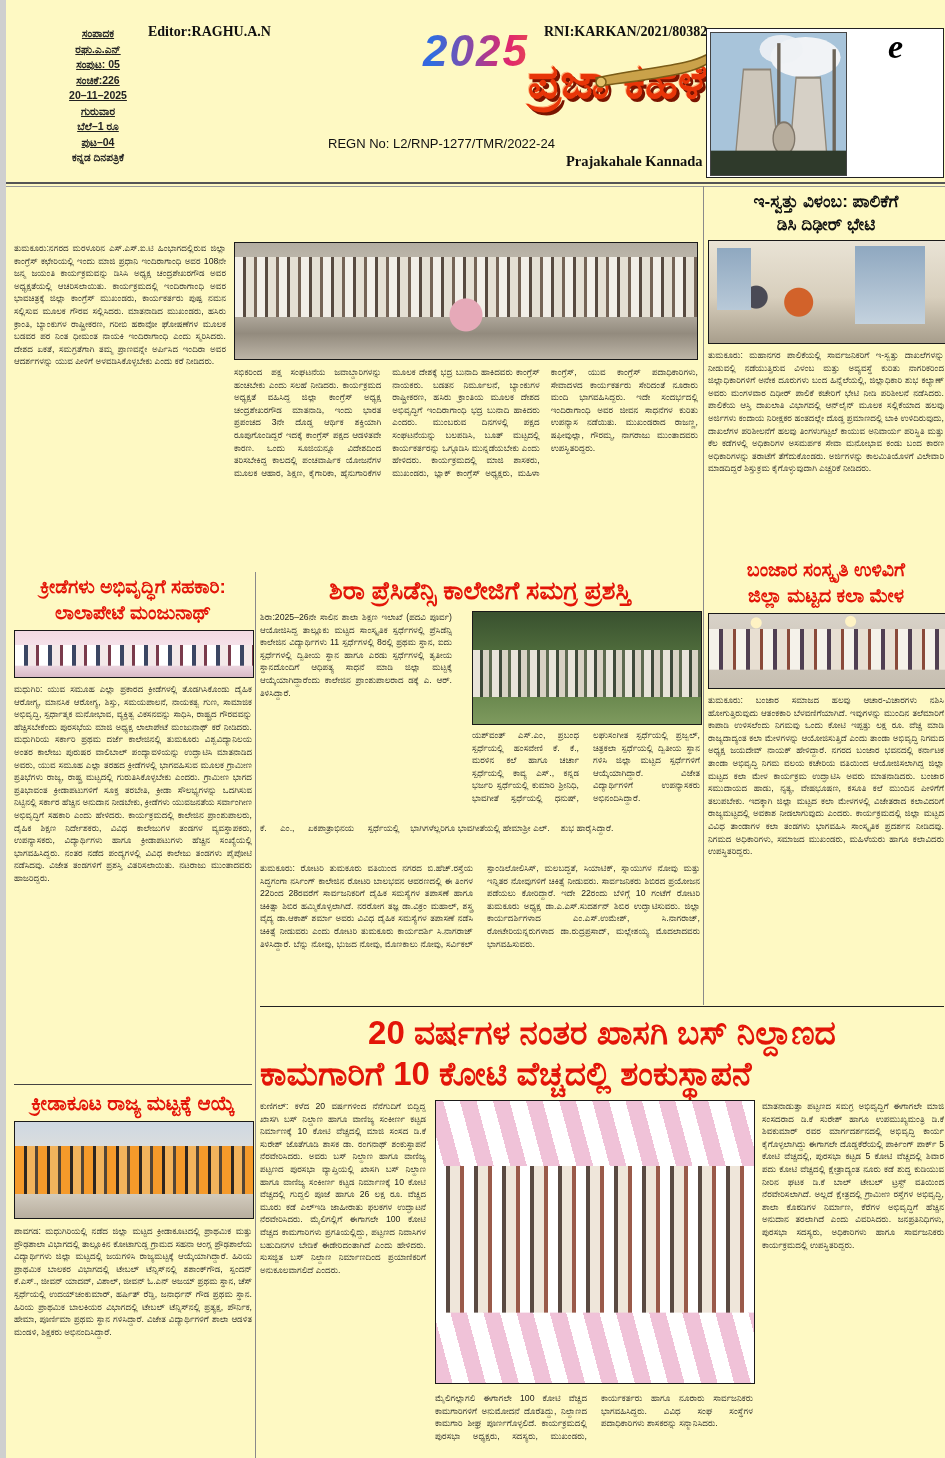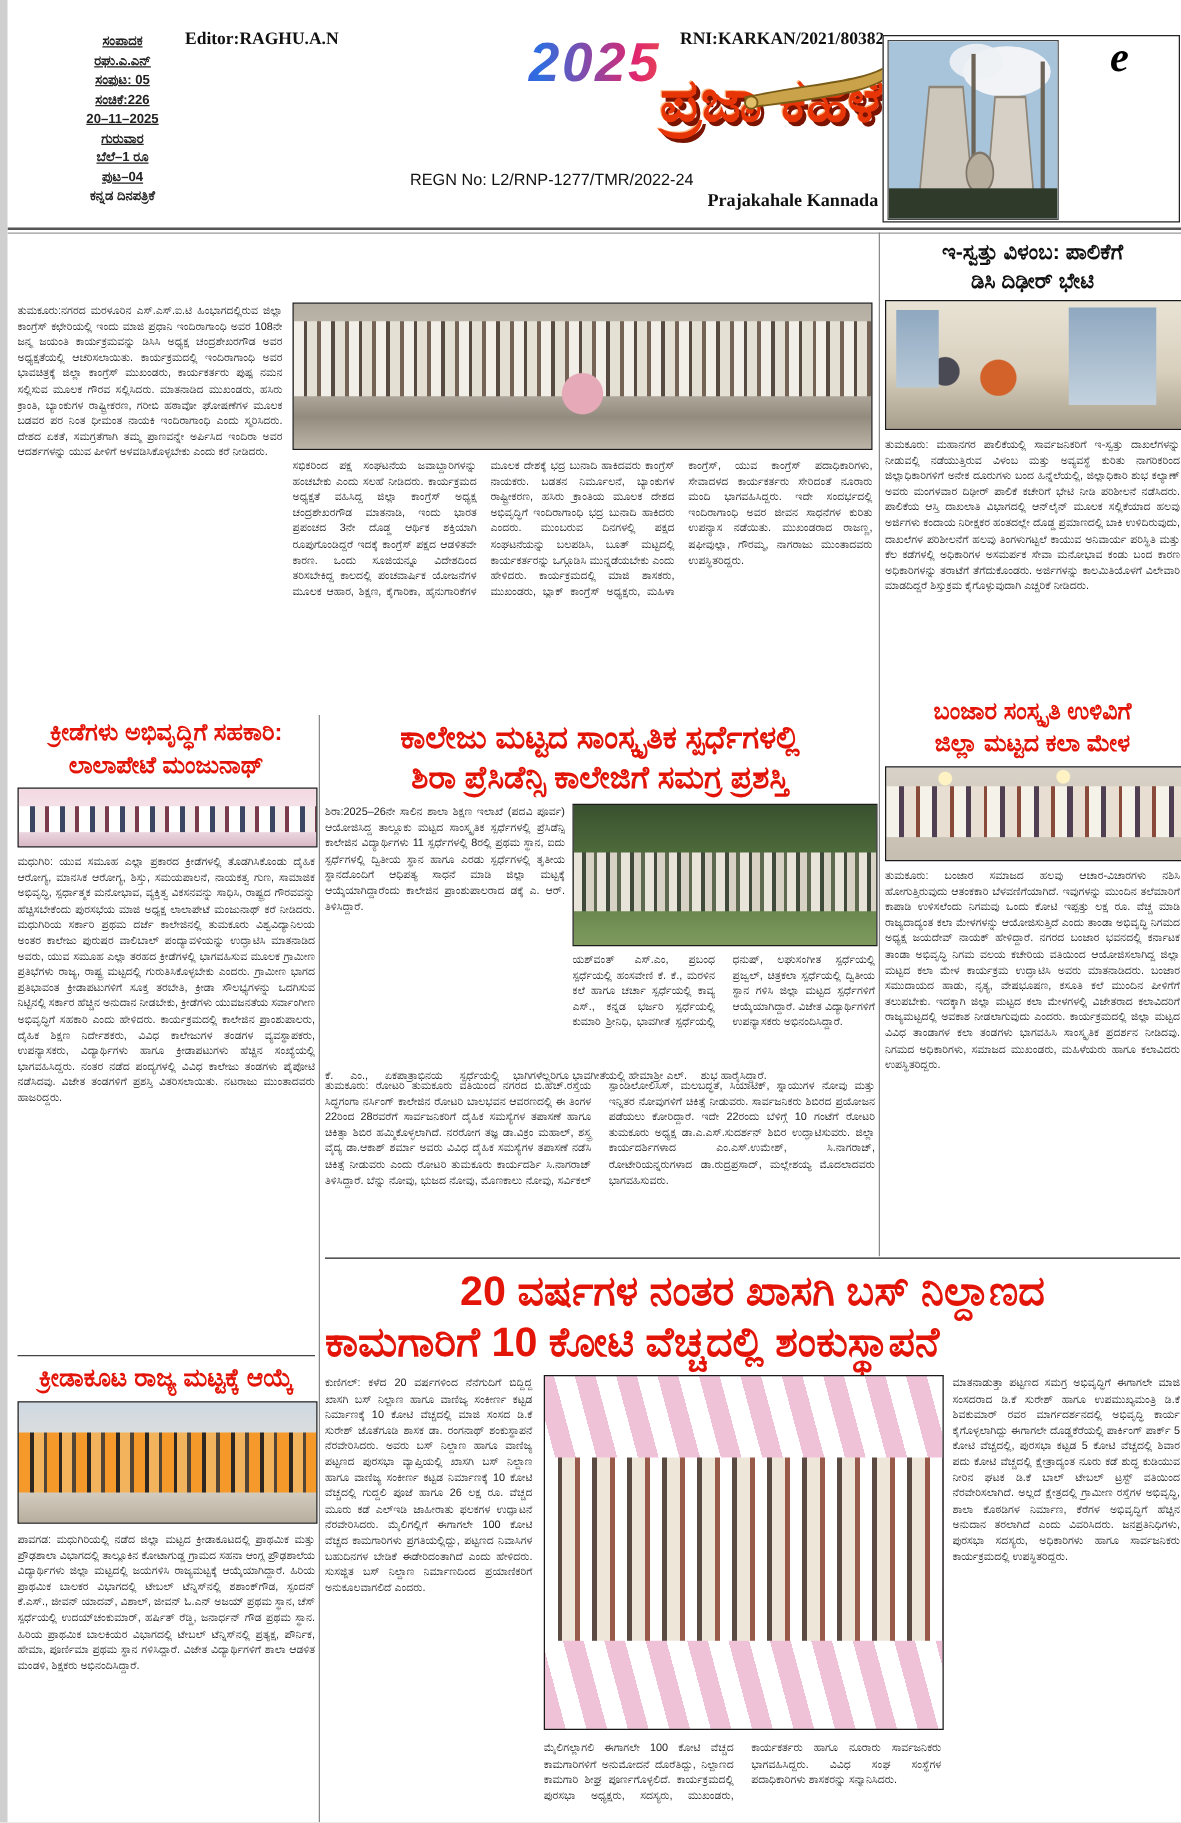--- a/index.html
+++ b/index.html
@@ -1,16 +1,16 @@
 <!DOCTYPE html>
 <html><head>
 <meta charset="utf-8">
 <style>
   html,body{margin:0;padding:0;background:#d9d9d9;font-family:"Liberation Sans",sans-serif;}
-  .sheet{position:relative;width:945px;height:1458px;background:#ffffff;margin:0 auto;overflow:hidden;
+  .sheet{position:relative;width:945px;height:1458px;background:#fef9c3;margin:0 auto;overflow:hidden;
          border-left:6px solid #cfcfcf;box-sizing:border-box;}
   .abs{position:absolute;box-sizing:border-box;}
   
   .info-col{left:46px;top:26px;width:92px;text-align:center;font-size:10.5px;font-weight:bold;color:#222;line-height:15.5px;}
   .info-col .u{text-decoration:underline;display:block;}
   .info-col .nu{display:block;}
   .editor{left:142px;top:24px;font-family:"Liberation Serif",serif;font-weight:bold;font-size:14px;color:#111;}
   .rni{left:538px;top:24px;font-family:"Liberation Serif",serif;font-weight:bold;font-size:14px;color:#111;}
   .yearlogo{left:360px;top:26px;width:220px;text-align:center;font-size:44px;font-weight:bold;font-style:italic;
             letter-spacing:2px;color:#5b2fd0;
@@ -145,23 +145,22 @@
   </div>
 
   <div class="abs hrule" style="left:8px;top:1084px;width:238px;"></div>
   <div class="abs" style="left:8px;top:1090px;width:238px;">
     <div class="hl-red" style="font-size:20px;line-height:26px;">ಕ್ರೀಡಾಕೂಟ ರಾಜ್ಯ ಮಟ್ಟಕ್ಕೆ ಆಯ್ಕೆ</div>
     <div class="ph ph-kids" style="width:100%;height:96px;margin:5px 0 6px 0;"></div>
     <div class="bodytxt" style="height:218px;overflow:hidden;">ಪಾವಗಡ: ಮಧುಗಿರಿಯಲ್ಲಿ ನಡೆದ ಜಿಲ್ಲಾ ಮಟ್ಟದ ಕ್ರೀಡಾಕೂಟದಲ್ಲಿ ಪ್ರಾಥಮಿಕ ಮತ್ತು ಪ್ರೌಢಶಾಲಾ ವಿಭಾಗದಲ್ಲಿ ತಾಲ್ಲೂಕಿನ ಕೋಟಾಗುಡ್ಡ ಗ್ರಾಮದ ಸಹನಾ ಆಂಗ್ಲ ಪ್ರೌಢಶಾಲೆಯ ವಿದ್ಯಾರ್ಥಿಗಳು ಜಿಲ್ಲಾ ಮಟ್ಟದಲ್ಲಿ ಜಯಗಳಿಸಿ ರಾಜ್ಯಮಟ್ಟಕ್ಕೆ ಆಯ್ಕೆಯಾಗಿದ್ದಾರೆ. ಹಿರಿಯ ಪ್ರಾಥಮಿಕ ಬಾಲಕರ ವಿಭಾಗದಲ್ಲಿ ಟೇಬಲ್ ಟೆನ್ನಿಸ್‌ನಲ್ಲಿ ಶಶಾಂಕ್‌ಗೌಡ, ಸ್ಪಂದನ್ ಕೆ.ಎಸ್., ಜೀವನ್ ಯಾದವ್, ವಿಶಾಲ್, ಜೀವನ್ ಓ.ಎನ್ ಅಜಯ್ ಪ್ರಥಮ ಸ್ಥಾನ, ಚೆಸ್ ಸ್ಪರ್ಧೆಯಲ್ಲಿ ಉದಯ್‌ಚಂಕುಮಾರ್, ಹರ್ಷಿತ್ ರೆಡ್ಡಿ, ಜನಾರ್ಧನ್ ಗೌಡ ಪ್ರಥಮ ಸ್ಥಾನ. ಹಿರಿಯ ಪ್ರಾಥಮಿಕ ಬಾಲಕಿಯರ ವಿಭಾಗದಲ್ಲಿ ಟೇಬಲ್ ಟೆನ್ನಿಸ್‌ನಲ್ಲಿ ಪ್ರತ್ಯಕ್ಷ, ಪೌರ್ನಿಕ, ಹೇಮಾ, ಪೂರ್ಣಿಮಾ ಪ್ರಥಮ ಸ್ಥಾನ ಗಳಿಸಿದ್ದಾರೆ. ವಿಜೇತ ವಿದ್ಯಾರ್ಥಿಗಳಿಗೆ ಶಾಲಾ ಆಡಳಿತ ಮಂಡಳಿ, ಶಿಕ್ಷಕರು ಅಭಿನಂದಿಸಿದ್ದಾರೆ.</div>
   </div>
 
   <div class="abs" style="left:254px;top:574px;width:440px;">
-    <div class="hl-red" style="font-size:25px;line-height:32px;">ಕಾಲೇಜು ಮಟ್ಟದ ಸಾಂಸ್ಕೃತಿಕ ಸ್ಪರ್ಧೆಗಳಲ್ಲಿ</div>
     <div class="hl-red" style="font-size:25px;line-height:32px;">ಶಿರಾ ಪ್ರೆಸಿಡೆನ್ಸಿ ಕಾಲೇಜಿಗೆ ಸಮಗ್ರ ಪ್ರಶಸ್ತಿ</div>
-    <div style="display:flex;gap:6px;margin-top:5px;">
+    <div style="display:flex;gap:20px;margin-top:5px;">
       <div class="bodytxt" style="width:192px;height:208px;overflow:hidden;flex:none;">ಶಿರಾ:2025–26ನೇ ಸಾಲಿನ ಶಾಲಾ ಶಿಕ್ಷಣ ಇಲಾಖೆ (ಪದವಿ ಪೂರ್ವ) ಆಯೋಜಿಸಿದ್ದ ತಾಲ್ಲೂಕು ಮಟ್ಟದ ಸಾಂಸ್ಕೃತಿಕ ಸ್ಪರ್ಧೆಗಳಲ್ಲಿ ಪ್ರೆಸಿಡೆನ್ಸಿ ಕಾಲೇಜಿನ ವಿದ್ಯಾರ್ಥಿಗಳು 11 ಸ್ಪರ್ಧೆಗಳಲ್ಲಿ 8ರಲ್ಲಿ ಪ್ರಥಮ ಸ್ಥಾನ, ಐದು ಸ್ಪರ್ಧೆಗಳಲ್ಲಿ ದ್ವಿತೀಯ ಸ್ಥಾನ ಹಾಗೂ ಎರಡು ಸ್ಪರ್ಧೆಗಳಲ್ಲಿ ತೃತೀಯ ಸ್ಥಾನದೊಂದಿಗೆ ಆಧಿಪತ್ಯ ಸಾಧನೆ ಮಾಡಿ ಜಿಲ್ಲಾ ಮಟ್ಟಕ್ಕೆ ಆಯ್ಕೆಯಾಗಿದ್ದಾರೆಂದು ಕಾಲೇಜಿನ ಪ್ರಾಂಶುಪಾಲರಾದ ಡಕ್ಕೆ ಎ. ಆರ್. ತಿಳಿಸಿದ್ದಾರೆ.</div>
       <div style="flex:1;">
         <div class="ph ph-college" style="width:100%;height:112px;"></div>
         <div class="bodytxt cols2" style="height:90px;overflow:hidden;margin-top:4px;">ಯಶ್‌ವಂತ್ ಎಸ್.ಎಂ, ಪ್ರಬಂಧ ಸ್ಪರ್ಧೆಯಲ್ಲಿ ಹಂಸವೇಣಿ ಕೆ. ಕೆ., ಮರಳಿನ ಕಲೆ ಹಾಗೂ ಚರ್ಚಾ ಸ್ಪರ್ಧೆಯಲ್ಲಿ ಕಾವ್ಯ ಎಸ್., ಕನ್ನಡ ಭರ್ಜರಿ ಸ್ಪರ್ಧೆಯಲ್ಲಿ ಕುಮಾರಿ ಶ್ರೀನಿಧಿ, ಭಾವಗೀತೆ ಸ್ಪರ್ಧೆಯಲ್ಲಿ ಧನುಷ್, ಲಘುಸಂಗೀತ ಸ್ಪರ್ಧೆಯಲ್ಲಿ ಪ್ರಜ್ವಲ್, ಚಿತ್ರಕಲಾ ಸ್ಪರ್ಧೆಯಲ್ಲಿ ದ್ವಿತೀಯ ಸ್ಥಾನ ಗಳಿಸಿ ಜಿಲ್ಲಾ ಮಟ್ಟದ ಸ್ಪರ್ಧೆಗಳಿಗೆ ಆಯ್ಕೆಯಾಗಿದ್ದಾರೆ. ವಿಜೇತ ವಿದ್ಯಾರ್ಥಿಗಳಿಗೆ ಉಪನ್ಯಾಸಕರು ಅಭಿನಂದಿಸಿದ್ದಾರೆ.</div>
       </div>
     </div>
     <div class="bodytxt cols3" style="height:24px;overflow:hidden;margin-top:3px;">ಕೆ. ಎಂ., ಏಕಪಾತ್ರಾಭಿನಯ ಸ್ಪರ್ಧೆಯಲ್ಲಿ ಭಾಗಿಗಳೆಲ್ಲರಿಗೂ ಭಾವಗೀತೆಯಲ್ಲಿ ಹೇಮಾಶ್ರೀ ಎಲ್. ಶುಭ ಹಾರೈಸಿದ್ದಾರೆ.</div>
   </div>
 
   <div class="abs" style="left:254px;top:858px;width:440px;">

